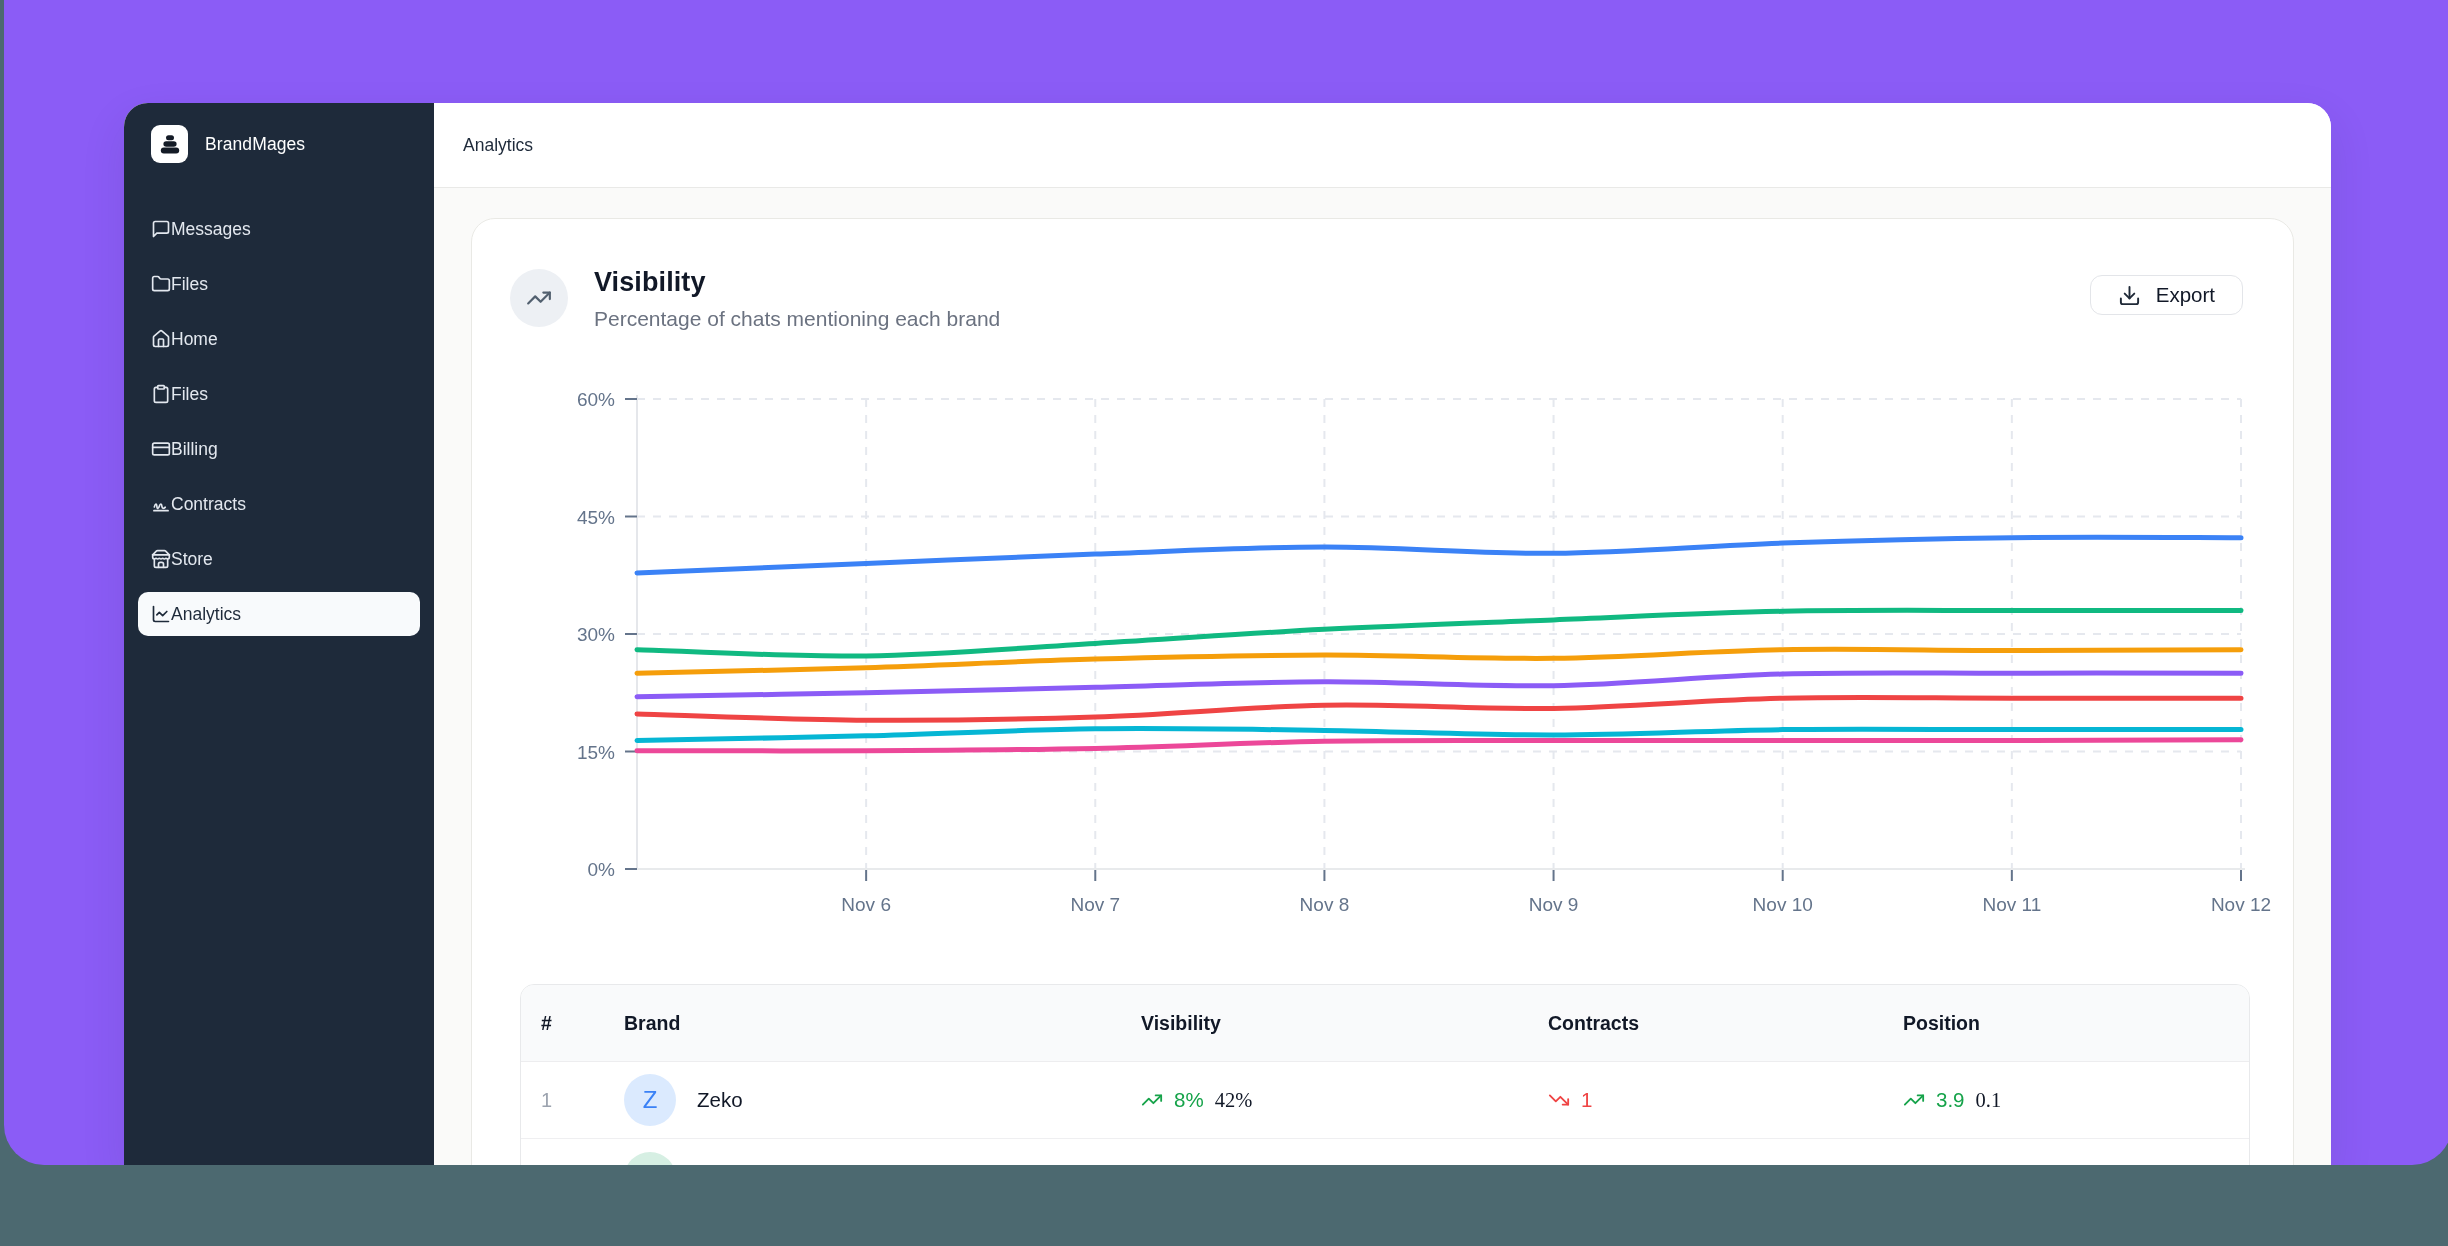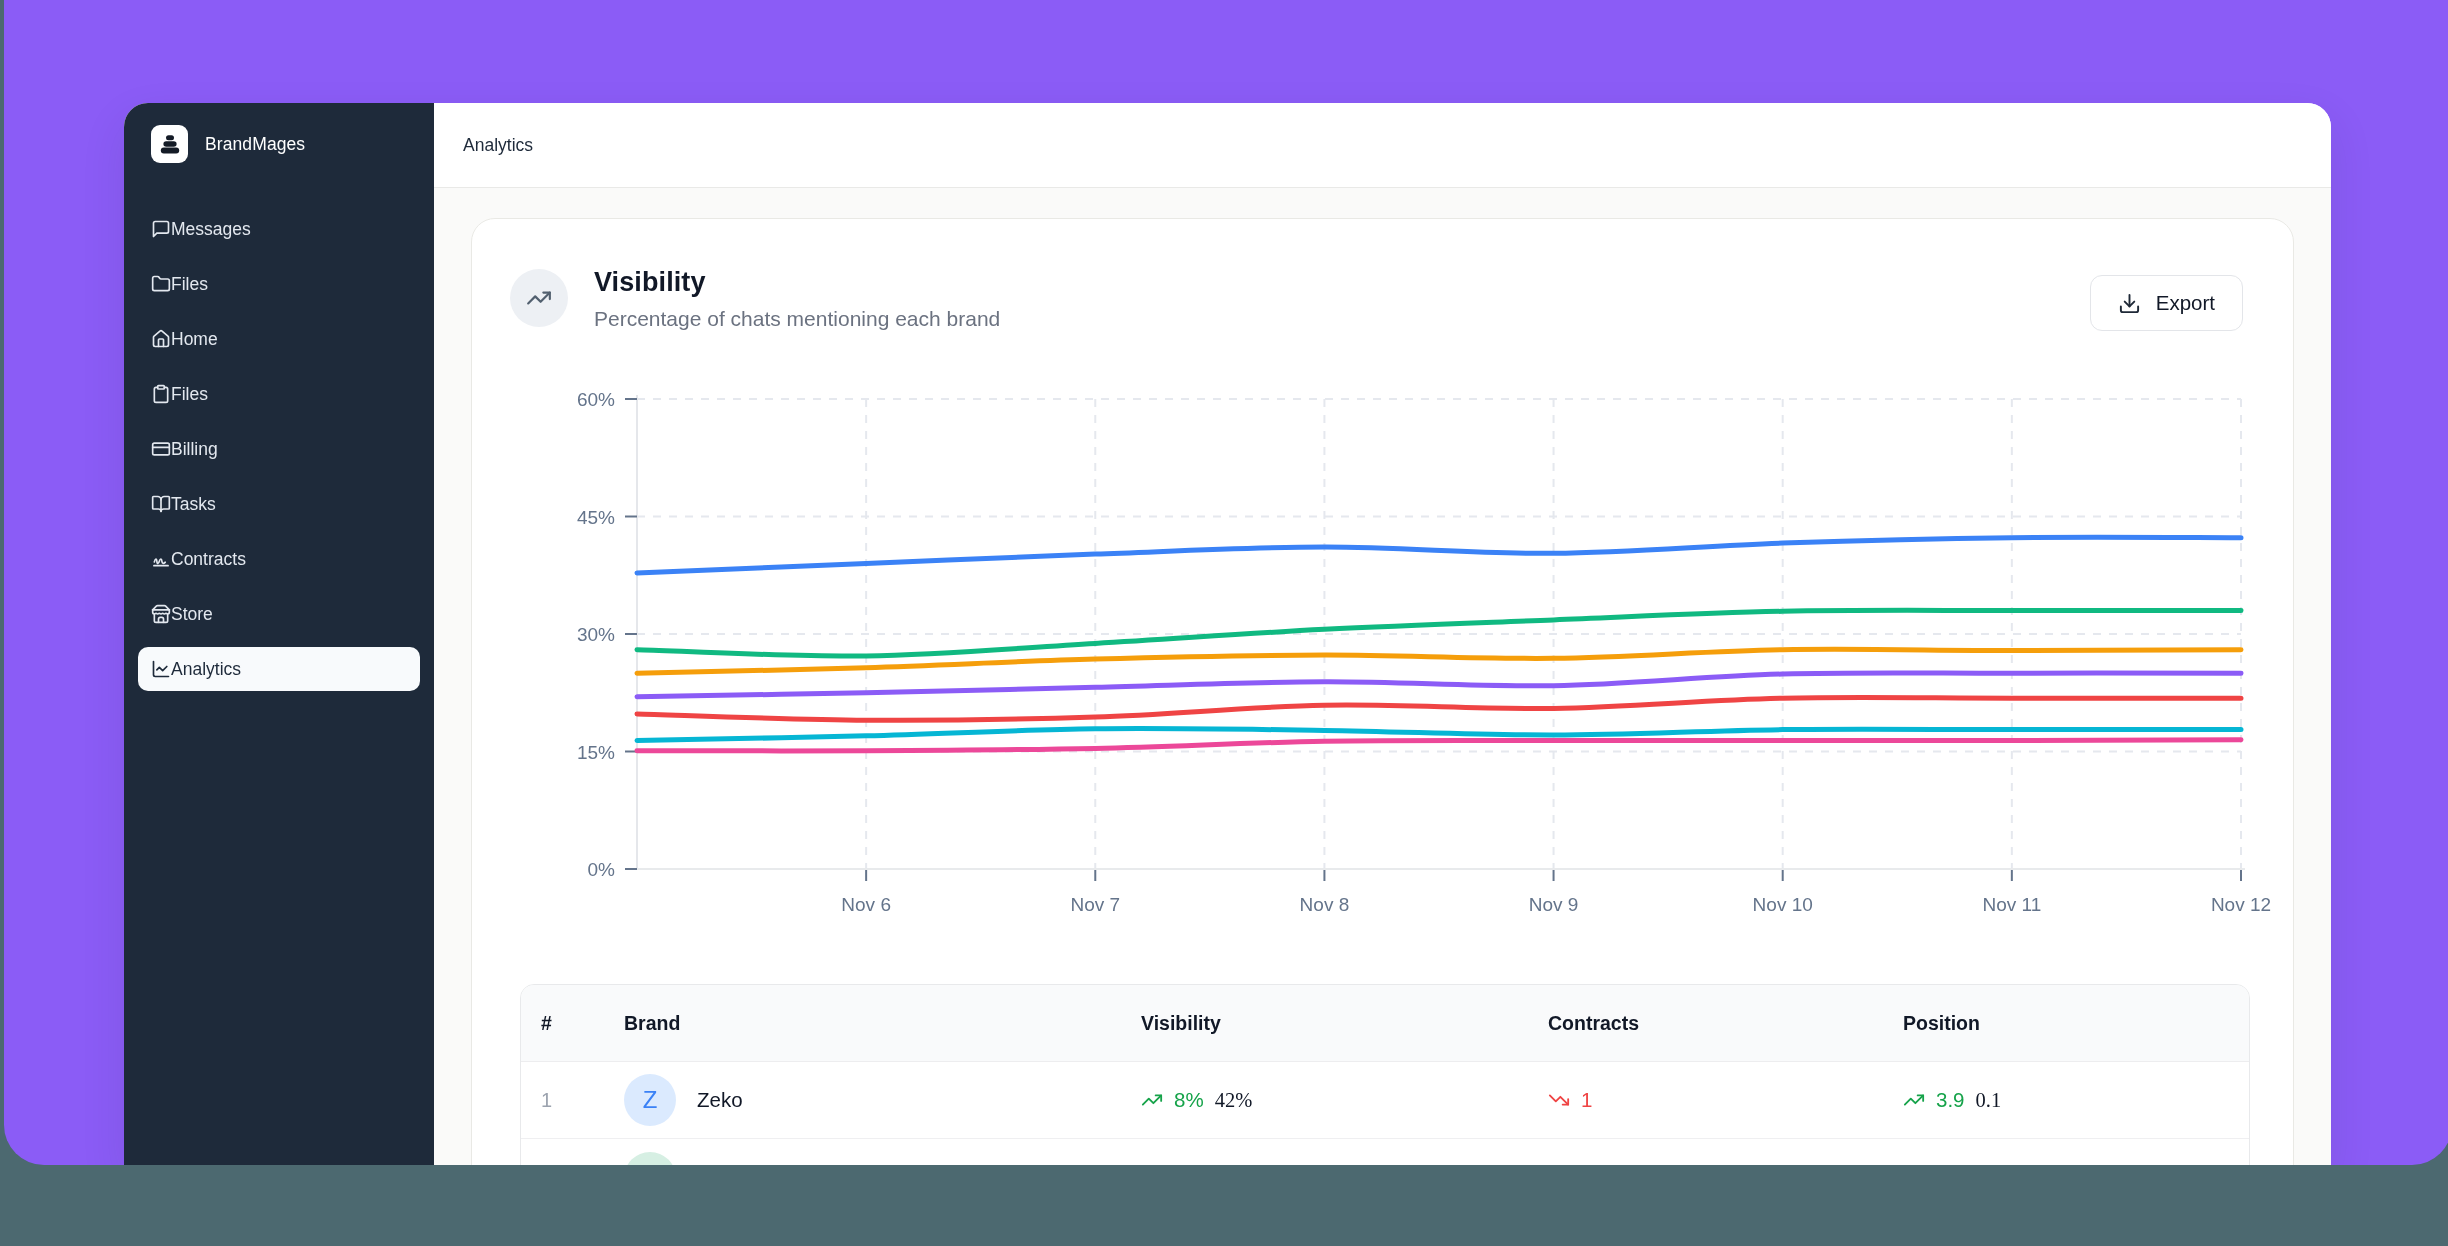--- a/index.html
+++ b/index.html
@@ -54,21 +54,21 @@
   .card-header { display:flex; align-items:flex-start; padding:48px 50px 0 38px; }
   .card-icon {
     width:58px; height:58px; border-radius:50%; background:#edf0f4; color:#52606f;
     display:flex; align-items:center; justify-content:center; margin-top:2px;
   }
   .card-icon svg { width:26px; height:26px; }
   .card-titles { margin-left:26px; }
   .card-title { font-size:27px; font-weight:600; color:#111827; letter-spacing:0.1px; }
   .card-subtitle { font-size:21px; color:#6b7280; margin-top:9px; font-weight:400; }
   .export-btn {
-    margin-left:auto; margin-top:8px; height:56px; padding:0 27px;
+    margin-left:auto; margin-top:8px; height:40px; padding:0 27px;
     display:flex; align-items:center; gap:15px;
     background:#ffffff; border:1px solid #e3e5e9; border-radius:12px;
     font-family:"Liberation Sans", sans-serif; font-size:20.5px; color:#111827; cursor:pointer;
   }
   .export-btn svg { width:23px; height:23px; color:#1f2937; }
   
   .chart-svg { position:absolute; left:83px; top:162px; }
   
   .brand-table {
     position:absolute; left:48px; top:765px; width:1730px;
@@ -155,29 +155,20 @@
             <span class="nav-label">Files</span>
           </div>
           <div class="nav-item">
             <span class="nav-icon">
               <svg viewBox="0 0 24 24" fill="none" stroke="currentColor" stroke-width="2" stroke-linecap="round" stroke-linejoin="round">
                 <rect x="2" y="5" width="20" height="14" rx="2"></rect>
                 <line x1="2" y1="10" x2="22" y2="10"></line>
               </svg>
             </span>
             <span class="nav-label">Billing</span>
-          </div>
-          <div class="nav-item">
-            <span class="nav-icon">
-              <svg viewBox="0 0 24 24" fill="none" stroke="currentColor" stroke-width="2" stroke-linecap="round" stroke-linejoin="round">
-                <path d="M12 7v14"></path>
-                <path d="M3 18a1 1 0 0 1-1-1V4a1 1 0 0 1 1-1h5a4 4 0 0 1 4 4 4 4 0 0 1 4-4h5a1 1 0 0 1 1 1v13a1 1 0 0 1-1 1h-6a3 3 0 0 0-3 3 3 3 0 0 0-3-3z"></path>
-              </svg>
-            </span>
-            <span class="nav-label">Tasks</span>
           </div>
           <div class="nav-item">
             <span class="nav-icon">
               <svg viewBox="0 0 24 24" fill="none" stroke="currentColor" stroke-width="2" stroke-linecap="round" stroke-linejoin="round">
                 <path d="M4 15.5c1.2-4.6 2.7-4.6 3.1-.4.3 3.3 1.9 3.1 3-.6 1-3.4 2.6-3.4 3 .4.3 2.7 1.7 3 4 1"></path>
                 <path d="M3.5 20h17"></path>
               </svg>
             </span>
             <span class="nav-label">Contracts</span>
           </div>

